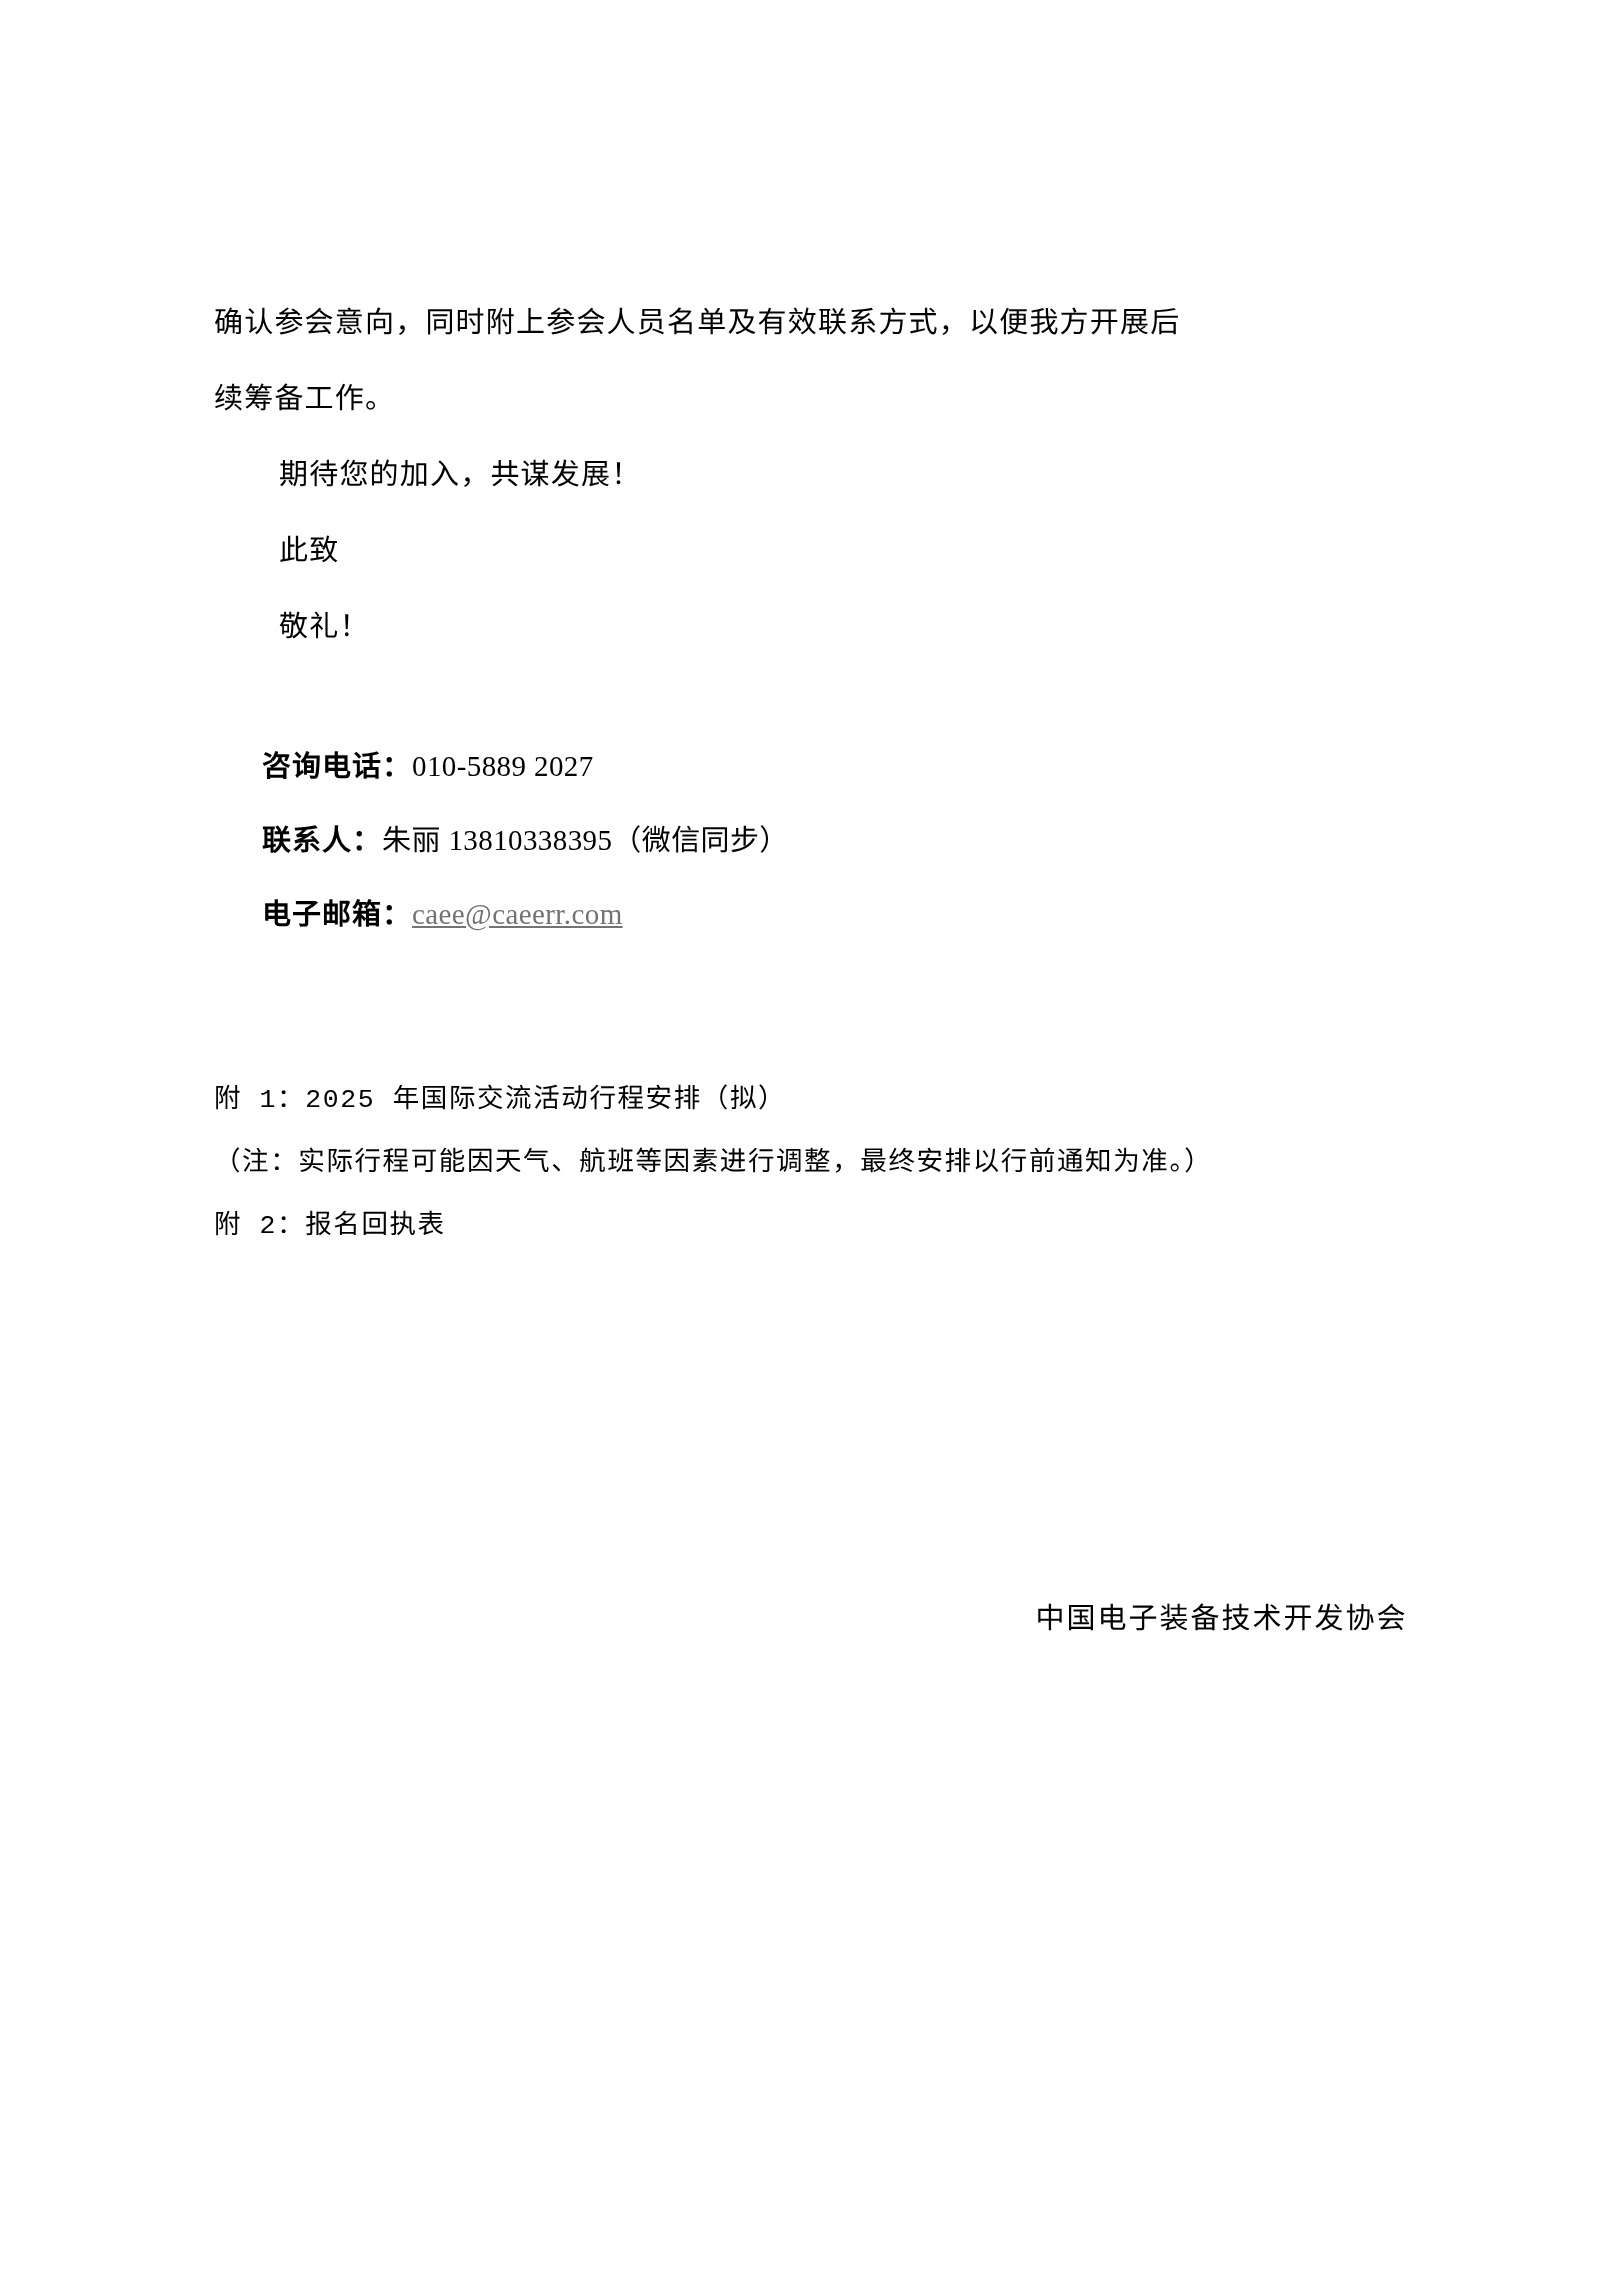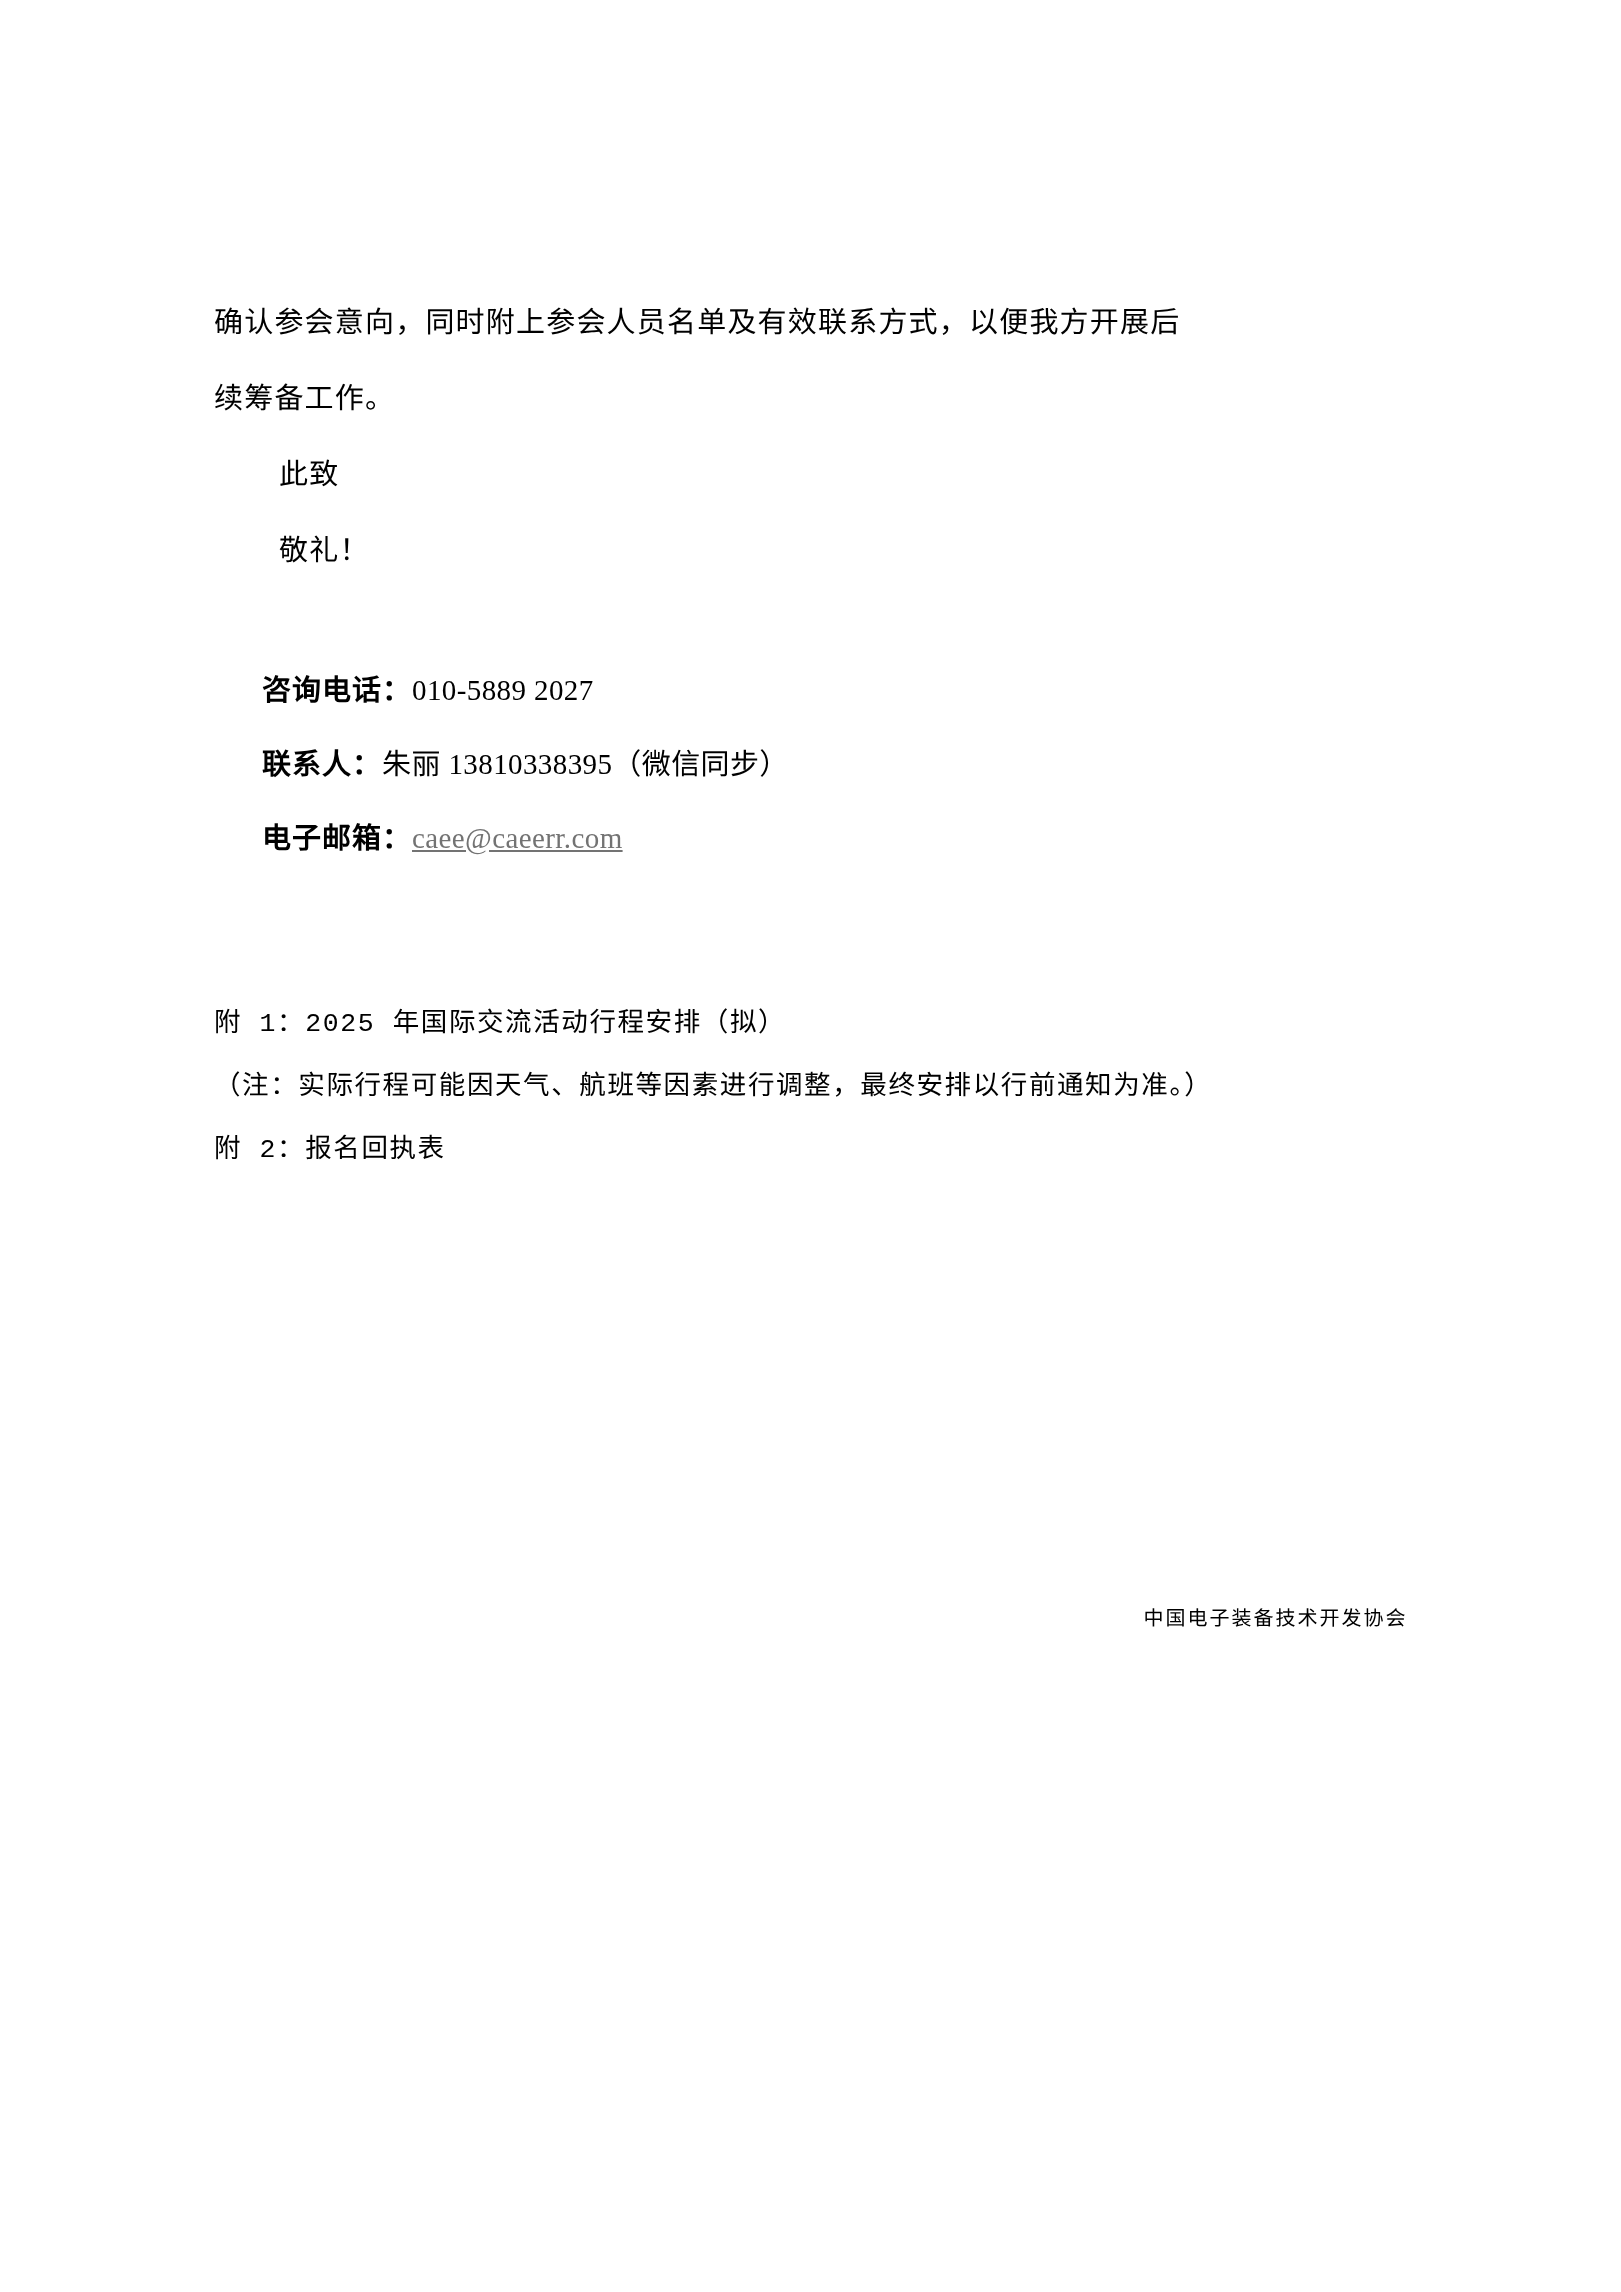--- a/index.html
+++ b/index.html
@@ -75,21 +75,21 @@
 
   
   .sign-block {
     position: absolute;
     left: 214px;
     top: 1578px;
     width: 1215px;
     text-align: right;
   }
   .sign-line {
-    font-size: 20px;
+    font-size: 29px;
     line-height: 80px;
     letter-spacing: 2px;
     white-space: nowrap;
     padding-right: 21.6px;
     font-family: Liberation Serif, serif;
   }
   .sign-date {
     padding-right: 25.5px;
     letter-spacing: 2.5px;
   }
@@ -97,20 +97,21 @@
 </head>
 <body>
 
 <div class="page">
 
   <div class="content">
 
     <div class="body-line">确认参会意向，同时附上参会人员名单及有效联系方式，以便我方开展后</div>
     <div class="body-line">续筹备工作。</div>
 
+    <div class="body-line indent-2">期待您的加入，共谋发展！</div>
     <div class="body-line indent-2">此致</div>
     <div class="body-line indent-2">敬礼！</div>
 
     <div class="gap-md"></div>
 
     <div class="contact-line">
       <span class="contact-label">咨询电话：</span><span class="contact-value">010-5889 2027</span>
     </div>
 
     <div class="contact-line">

